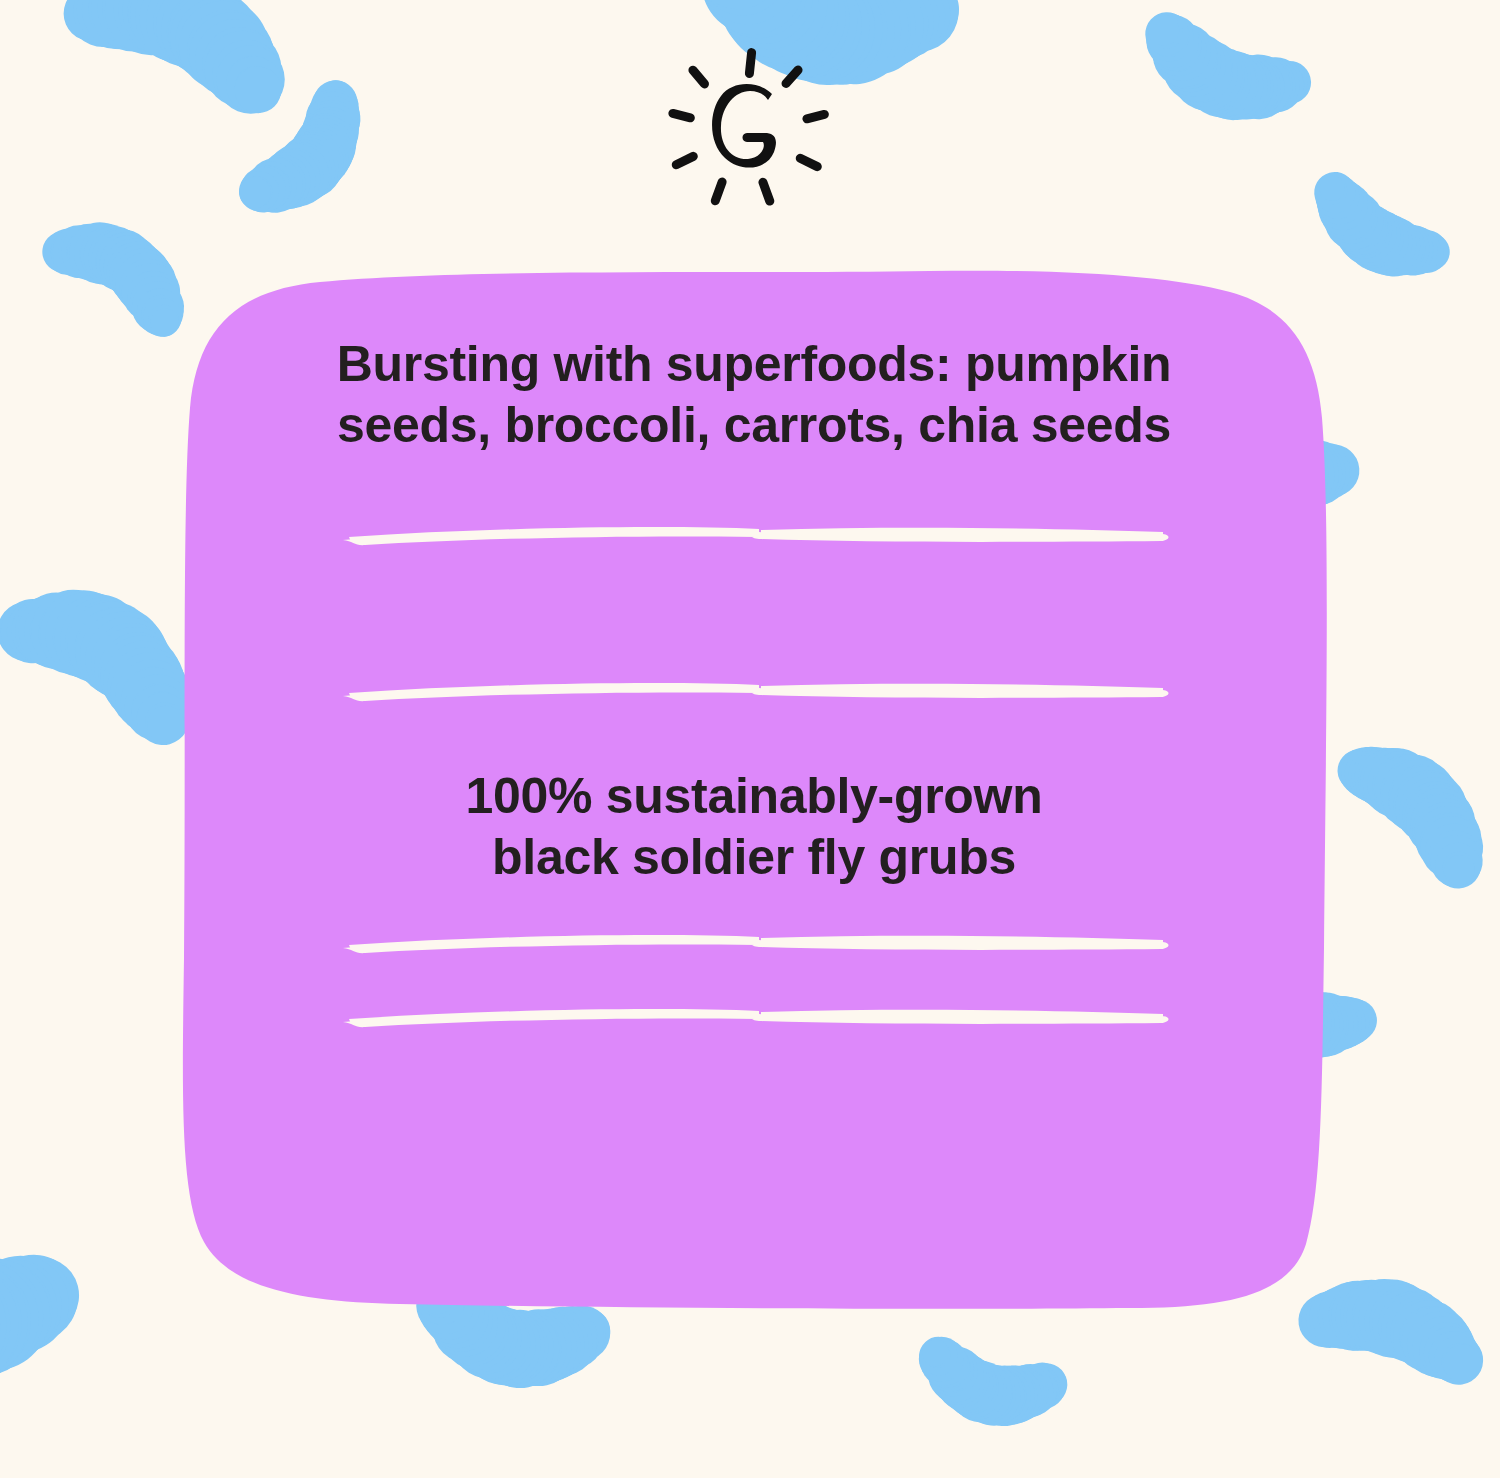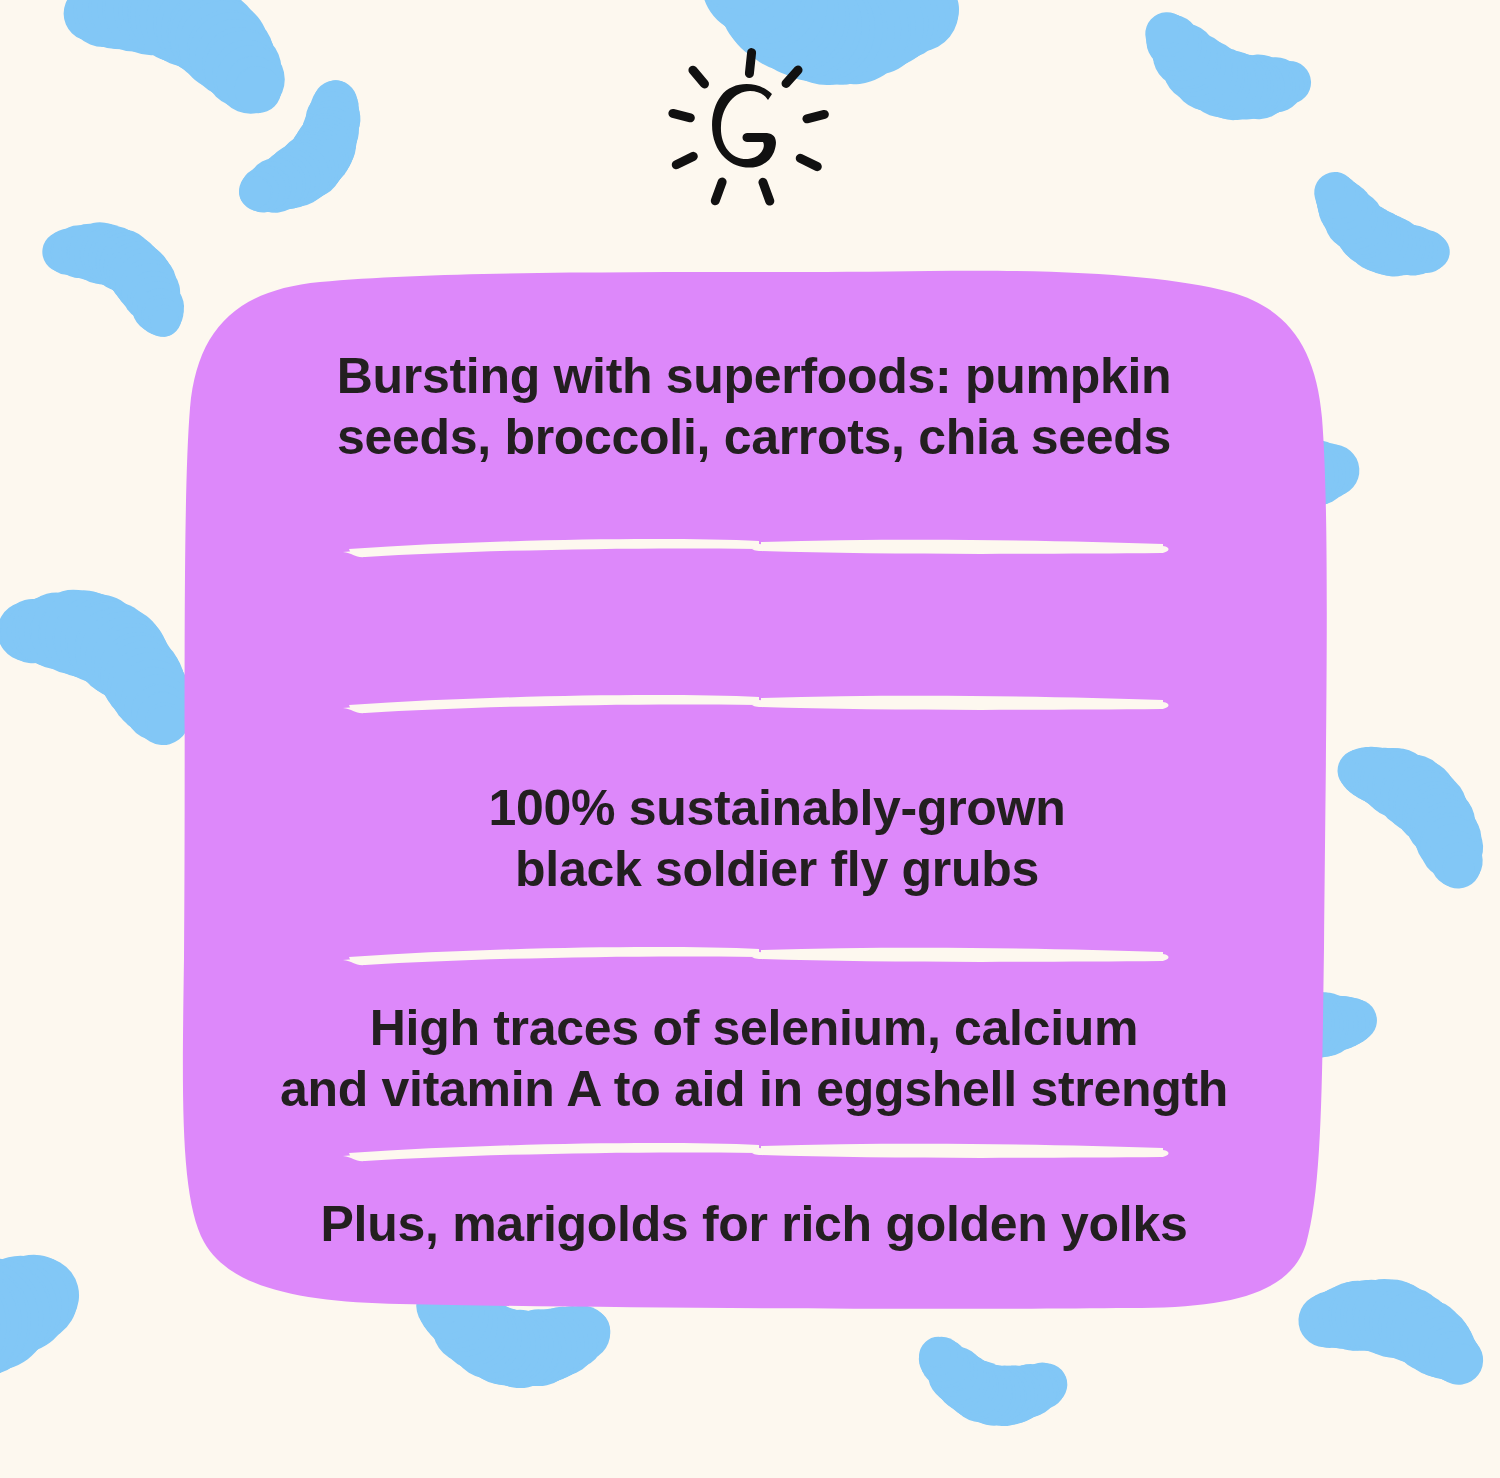--- a/index.html
+++ b/index.html
@@ -49,27 +49,27 @@
     position: absolute;
     left: 170px;
     top: 258px;
     width: 1170px;
     height: 1062px;
     z-index: 2;
   }
   #card-content {
     position: absolute;
     left: 186px;
-    top: 300px;
+    top: 288px;
     width: 1136px;
     height: 1000px;
     z-index: 4;
     display: flex;
     flex-direction: column;
-    align-items: flex-start;
+    align-items: flex-end;
     justify-content: flex-start;
     padding-top: 24px;
     box-sizing: border-box;
   }
 
   .claim {
     width: 100%;
     text-align: center;
     color: #231f20;
     font-family: "Liberation Sans", sans-serif;
@@ -1261,32 +1261,29 @@
       <path fill="#FDF8EF" d="M4 20 C120 11, 300 9, 418 12 C430 12, 430 16, 418 17
         C300 15, 140 18, 26 25 C16 26, 14 21, 4 20 Z
         M420 13 C540 10, 700 12, 822 14 C832 14, 832 20, 822 21
         C700 22, 540 23, 420 19 C410 18, 410 14, 420 13 Z"></path>
       <path fill="#FDF8EF" d="M10 17 C160 7, 330 5, 420 9 L420 14 C330 11, 162 13, 12 22 Z"></path>
       <path fill="#FDF8EF" d="M422 10 C560 6, 710 8, 824 12 L824 18 C710 15, 560 16, 422 15 Z"></path>
     </svg>
 
     <div class="sp-f"></div>
 
-    <div class="claim claim-4">High traces of selenium, calcium
-and vitamin A to aid in eggshell strength</div>
 
     <div class="sp-h"></div>
 
     <svg class="divider" viewBox="0 0 830 36" xmlns="http://www.w3.org/2000/svg">
       <path fill="#FDF8EF" d="M4 20 C120 11, 300 9, 418 12 C430 12, 430 16, 418 17
         C300 15, 140 18, 26 25 C16 26, 14 21, 4 20 Z
         M420 13 C540 10, 700 12, 822 14 C832 14, 832 20, 822 21
         C700 22, 540 23, 420 19 C410 18, 410 14, 420 13 Z"></path>
       <path fill="#FDF8EF" d="M10 17 C160 7, 330 5, 420 9 L420 14 C330 11, 162 13, 12 22 Z"></path>
       <path fill="#FDF8EF" d="M422 10 C560 6, 710 8, 824 12 L824 18 C710 15, 560 16, 422 15 Z"></path>
     </svg>
 
     <div class="sp-g"></div>
 
-    <div class="claim claim-5">Plus, marigolds for rich golden yolks</div>
 
   </div>
 </div>
 
 </body></html>

